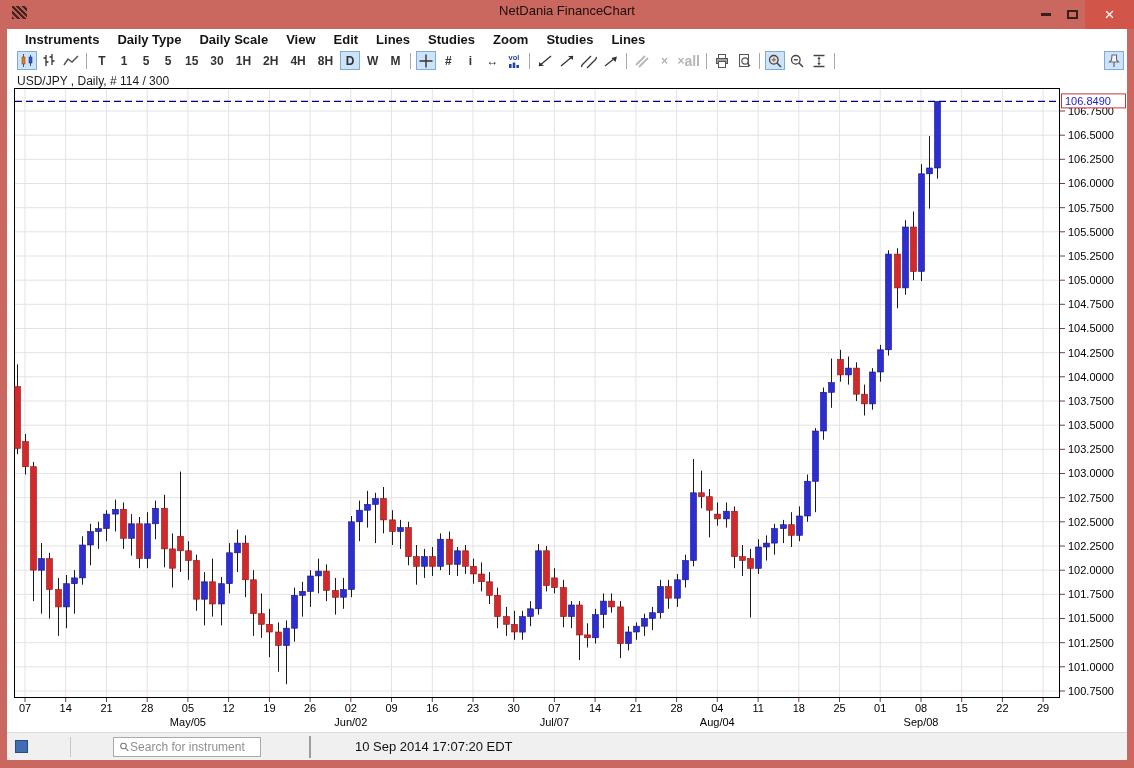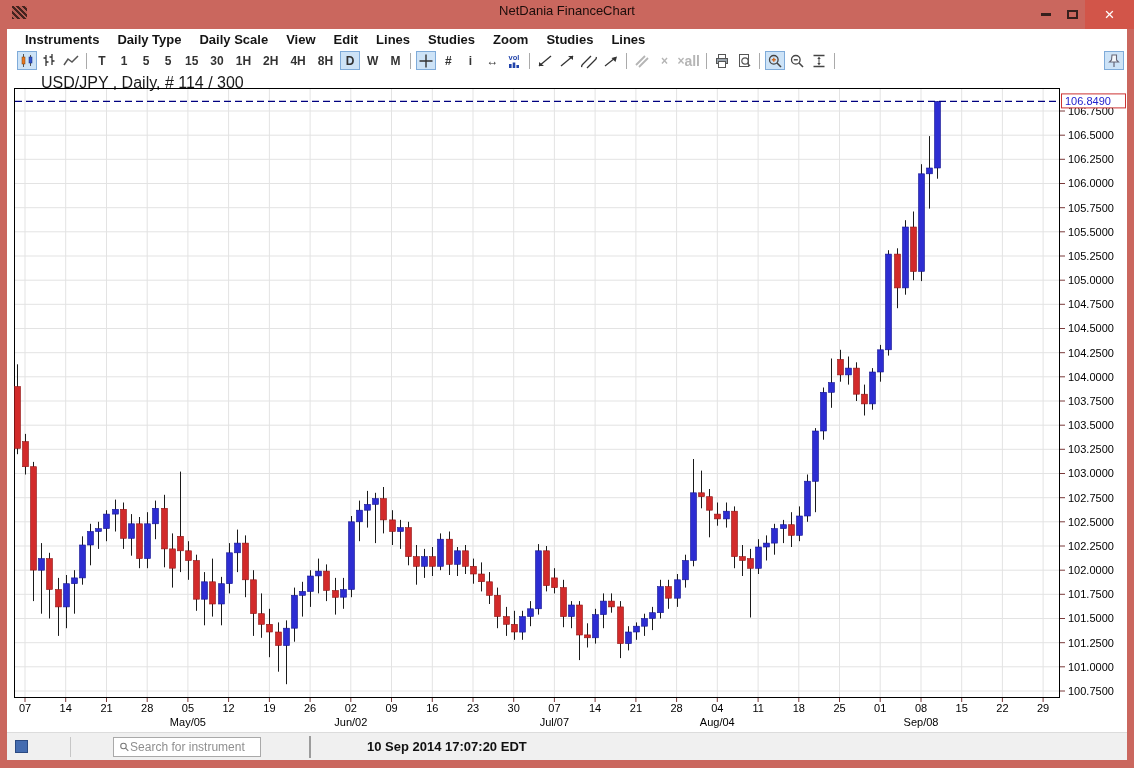--- a/index.html
+++ b/index.html
@@ -28,36 +28,36 @@
   .tbtn { min-width:20px; height:19px; display:flex; align-items:center; justify-content:center;
     border:1px solid transparent; margin:0 1px; font-size:12px; font-weight:bold; color:#333; cursor:default; }
   .tbtn.selected { background:#cde3f7; border-color:#7fabd9; }
   .tbtn.disabled { color:#b5b5b5; }
   .tbtn .subtxt { font-size:14px; vertical-align:sub; font-weight:bold; }
   .tf { padding:0 4px; }
   .tsep { width:1px; height:16px; background:#aaa; margin:0 4px; }
   .tspacer { flex:1; }
   .pinwrap { margin-right:3px; }
 
-  .label-row { height:16px; font-size:16px; color:#1a1a1a; padding-left:34px; padding-top:2px; }
+  .label-row { height:16px; font-size:12px; color:#1a1a1a; padding-left:10px; padding-top:2px; }
 
   .chart-region { position:relative; height:548px; }
   #chart-svg { position:absolute; left:7px; top:0; }
 
   .statusbar { position:absolute; left:0; right:0; bottom:0; height:28px; background:#f0f0f0;
     border-top:1px solid #dcdcdc; display:flex; align-items:center; padding-left:5px;gap:36px; }
   .status-square { width:13px; height:13px; background:#446cb0; border:1px solid #2b4a82; margin:0 6px 0 3px; }
   .ssep1 { width:1px; height:20px; background:#c6c6c6; margin-right:6px; }
   .searchbox { width:148px; height:20px; background:#fff; border:1px solid #a9a9a9; display:flex;
     align-items:center; padding:0 5px; }
   .searchbox input { border:none; outline:none; width:100%; font-size:12px; color:#333;
     font-family:"Liberation Sans",sans-serif; background:transparent; }
   .searchbox input::placeholder { color:#8f8f8f; }
   .ssep2 { width:2px; height:22px; background:#9c9c9c; margin:0 8px 0 12px; }
-  .timestamp { font-size:13px; font-weight:bold; color:#111;margin-left:12px; }
+  .timestamp { font-size:13px; font-weight:normal; color:#111; }
 </style>
 </head>
 <body>
 
 <div class="window">
   <div class="titlebar">
     <span class="app-icon"></span>
     <span class="title-text">NetDania FinanceChart</span>
     <div class="win-controls">
       <div class="win-btn">

